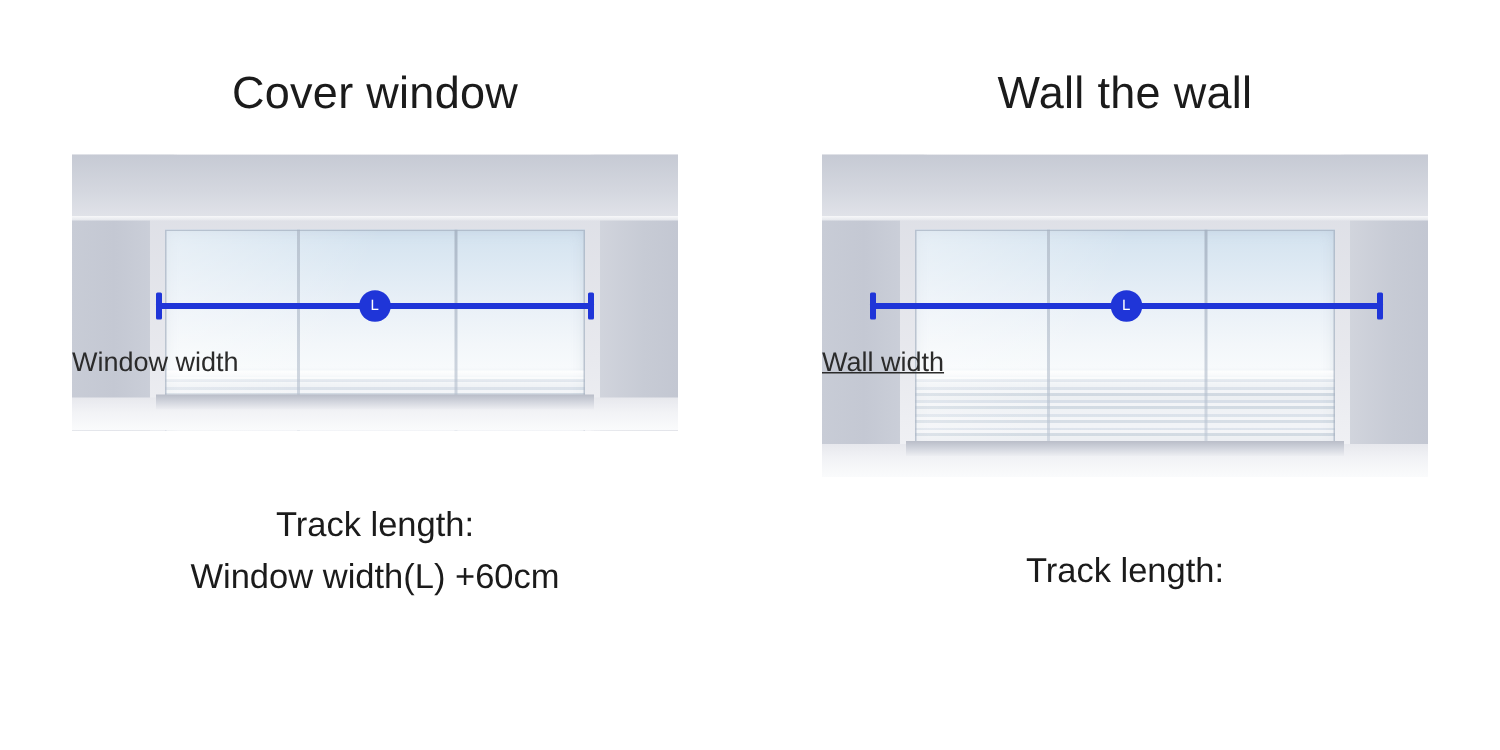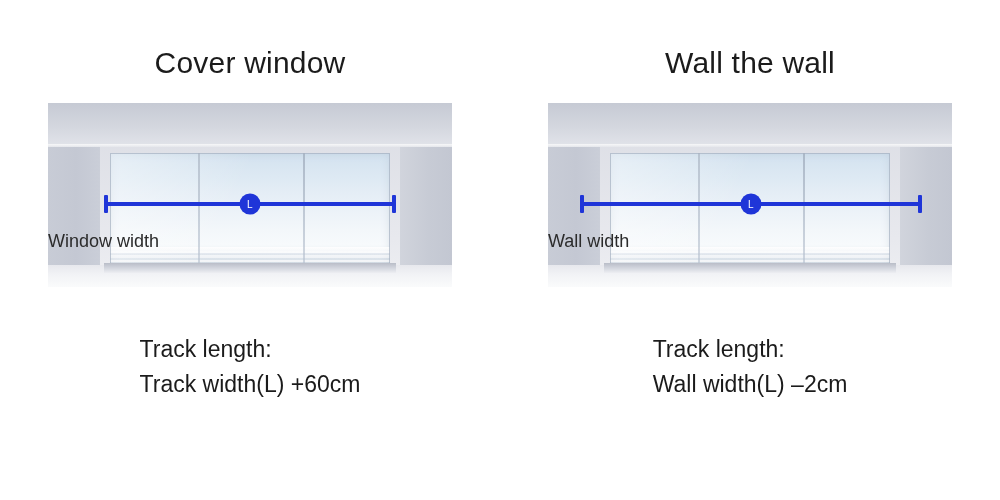--- a/index.html
+++ b/index.html
@@ -212,20 +212,21 @@
     left: 0; width: 100%;
     text-align: left;
     font-size: 18px;
     color: #2b2b2b;
     white-space: nowrap;
   }
 
   
   .caption {
     margin-top: 45px;
+    text-align: center;
     font-size: 23px;
     line-height: 1.55;
     color: #1b1b1b;
     white-space: nowrap;
   }
   .caption .line2 { display: block; }
 </style>
 </head>
 <body>
 
@@ -257,21 +258,21 @@
         <div class="dim-cap left"></div>
         <div class="dim-cap right"></div>
         <div class="dim-badge">L</div>
       </div>
 
       <div class="dim-label" style="top:128px;">Window width</div>
     </div>
 
     <div class="caption">
       <span class="line1">Track length:</span>
-      <span class="line2">Track width(L) +60cm</span>
+      <span class="line2">Window width(L) +60cm</span>
     </div>
   </div>
 
   <div class="panel">
 
     <div class="panel-title">Wall the wall</div>
 
     <div class="scene">
       <div class="wall-left"></div>
       <div class="wall-right"></div>
@@ -289,22 +290,21 @@
       <div class="floor"></div>
       <div class="sill"></div>
 
       <div class="dim" style="left:32px; top:91px; width:342px;">
         <div class="dim-bar"></div>
         <div class="dim-cap left"></div>
         <div class="dim-cap right"></div>
         <div class="dim-badge">L</div>
       </div>
 
-      <div class="dim-label" style="top:128px;">Wall width</div>
+      <div class="dim-label" style="top:128px;text-decoration:underline;">Wall width</div>
     </div>
 
     <div class="caption">
       <span class="line1">Track length:</span>
-      <span class="line2">Wall width(L) –2cm</span>
     </div>
   </div>
 
 </div>
 
 </body></html>

